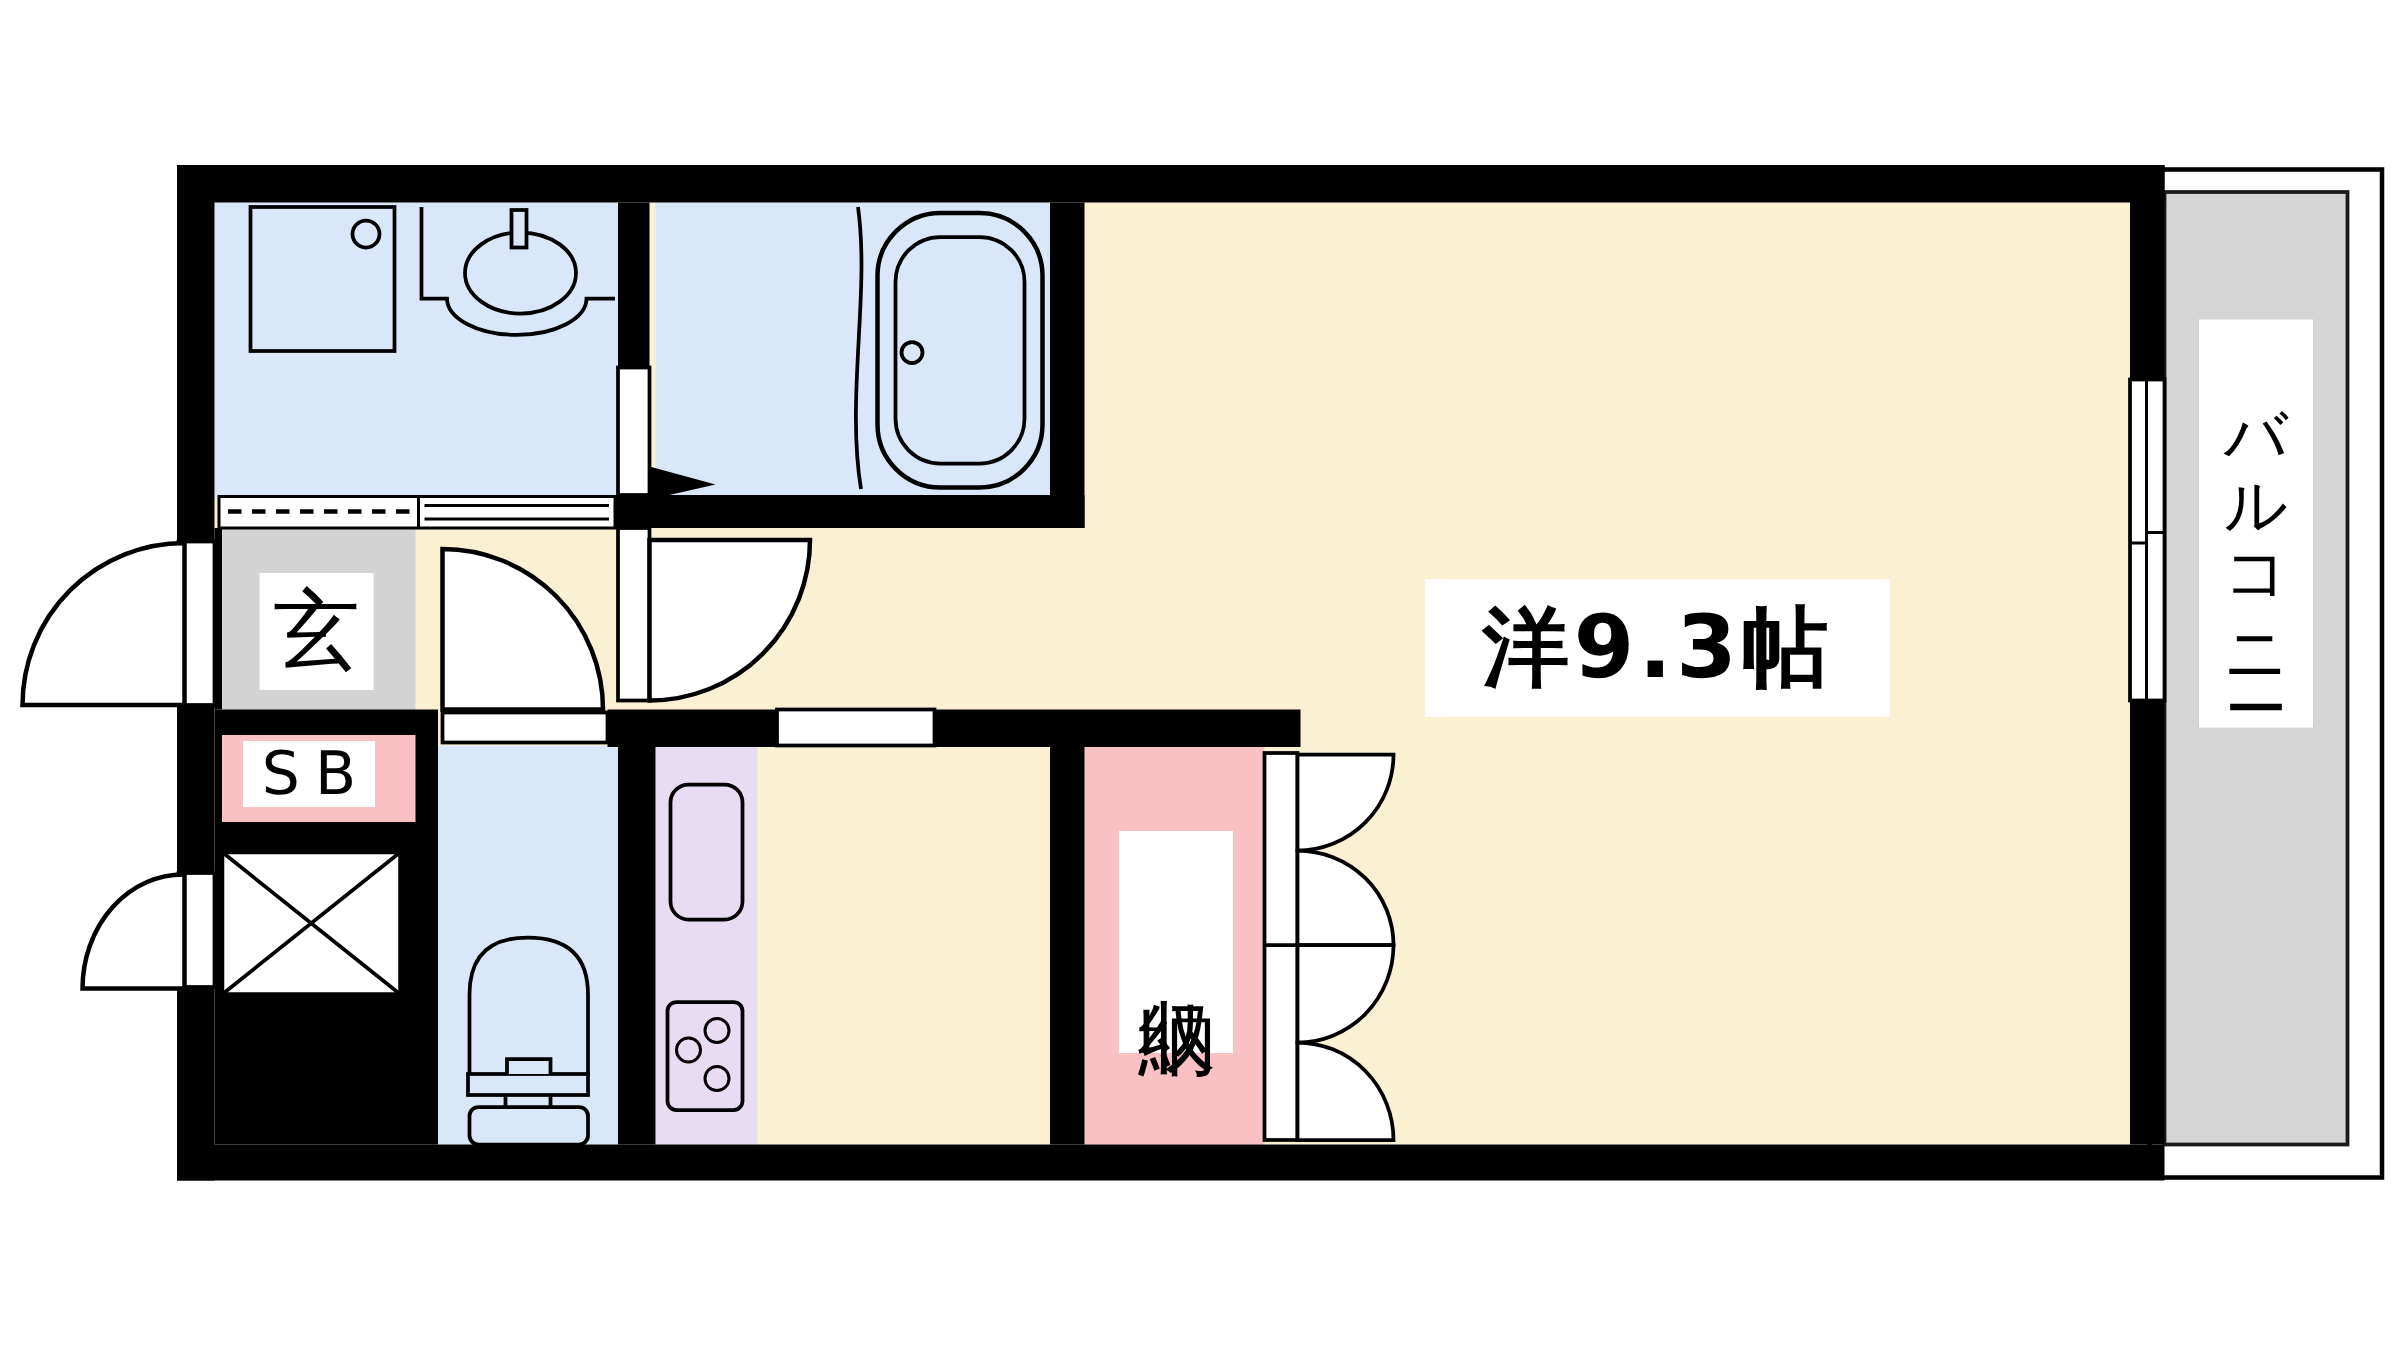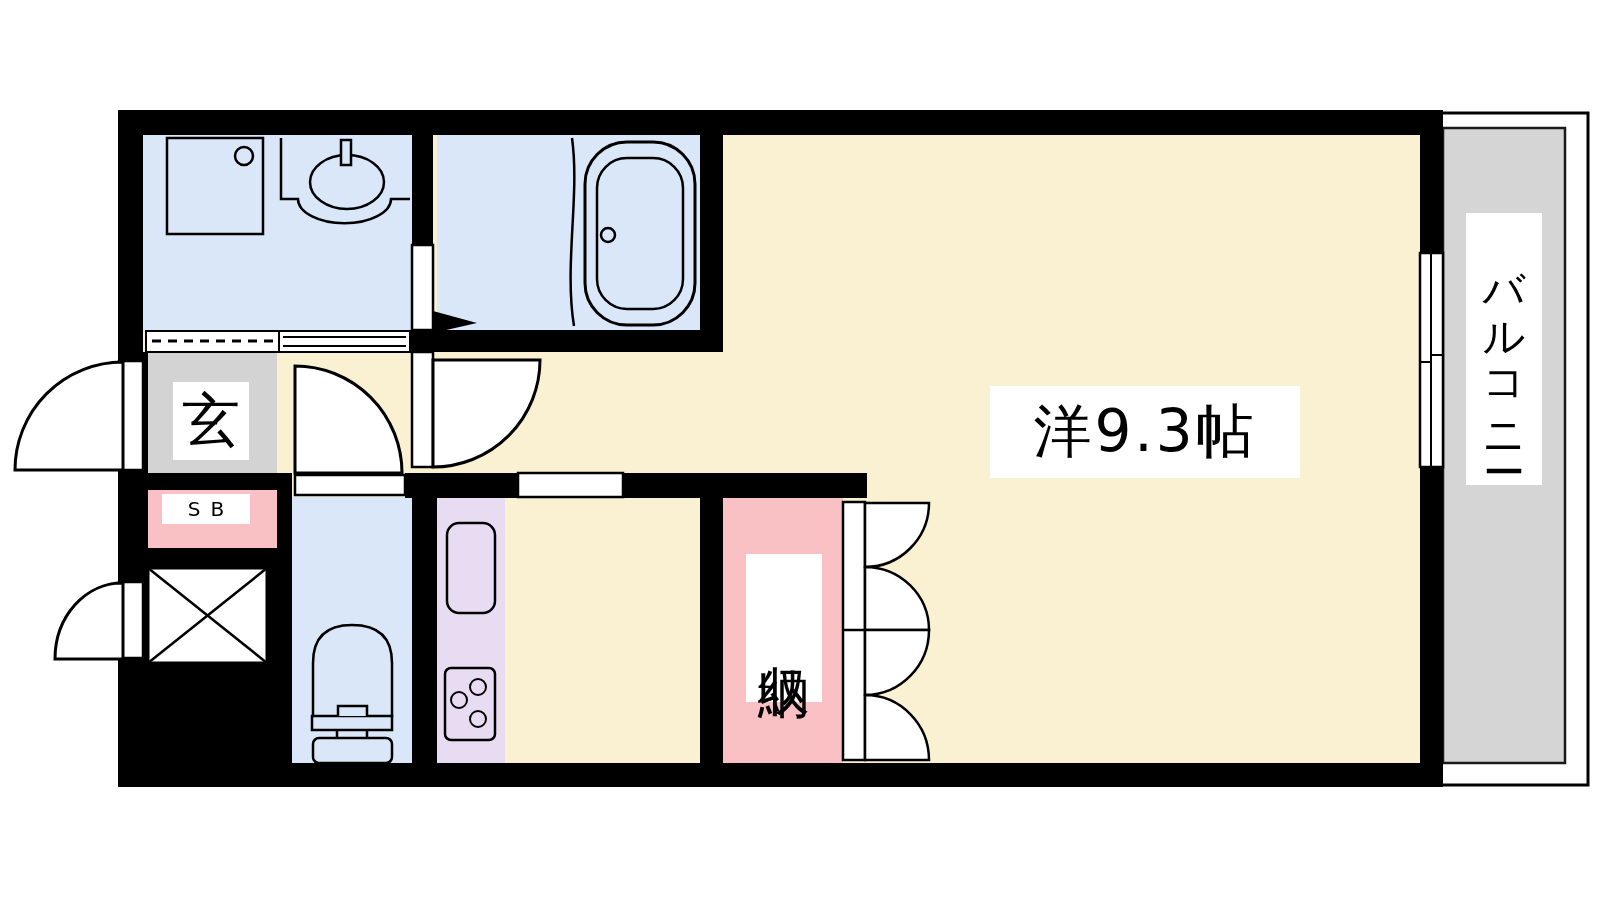--- a/index.html
+++ b/index.html
@@ -3,24 +3,24 @@
 <meta charset="utf-8">
 <style>
   html,body{margin:0;padding:0;background:#fff;}
   .stage{position:relative;width:1600px;height:900px;background:#ffffff;overflow:hidden;
          font-family:"DejaVu Sans","Liberation Sans",sans-serif;}
   .plan-svg{position:absolute;left:0;top:0;}
   .room-label{position:absolute;background:#ffffff;color:#000;display:flex;
               align-items:center;justify-content:center;text-align:center;
               font-family:"DejaVu Sans","Liberation Sans",sans-serif;}
   .lbl-genkan{left:173px;top:382px;width:76px;height:78px;font-size:58px;font-weight:500;}
-  .lbl-sb{left:162px;top:494px;width:88px;height:30px;font-size:20px;font-weight:500;letter-spacing:10px;text-indent:10px;}
+  .lbl-sb{left:162px;top:494px;width:88px;height:44px;font-size:40px;font-weight:500;letter-spacing:10px;text-indent:10px;}
   .lbl-storage{left:746px;top:554px;width:76px;height:148px;font-size:52px;font-weight:500;
                writing-mode:vertical-rl;text-orientation:upright;letter-spacing:4px;}
-  .lbl-main{left:950px;top:386px;width:310px;height:92px;font-size:58px;font-weight:400;letter-spacing:3px;margin-left:40px;}
+  .lbl-main{left:950px;top:386px;width:310px;height:92px;font-size:58px;font-weight:700;letter-spacing:3px;}
   .lbl-balcony{left:1466px;top:213px;width:76px;height:272px;font-size:42px;font-weight:500;
                writing-mode:vertical-rl;text-orientation:upright;letter-spacing:4px;}
 </style>
 </head>
 <body>
 
 <div class="stage">
 
 <svg class="plan-svg" width="1600" height="900" viewBox="0 0 1600 900">
 

